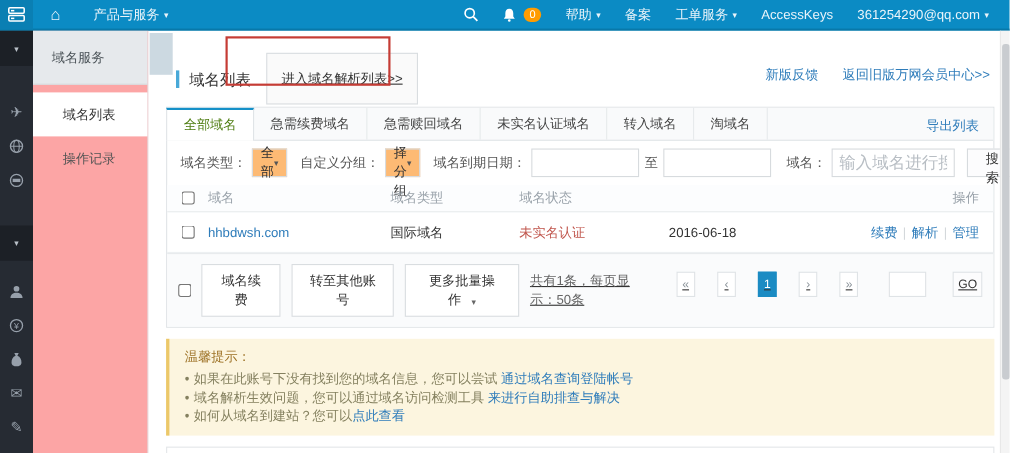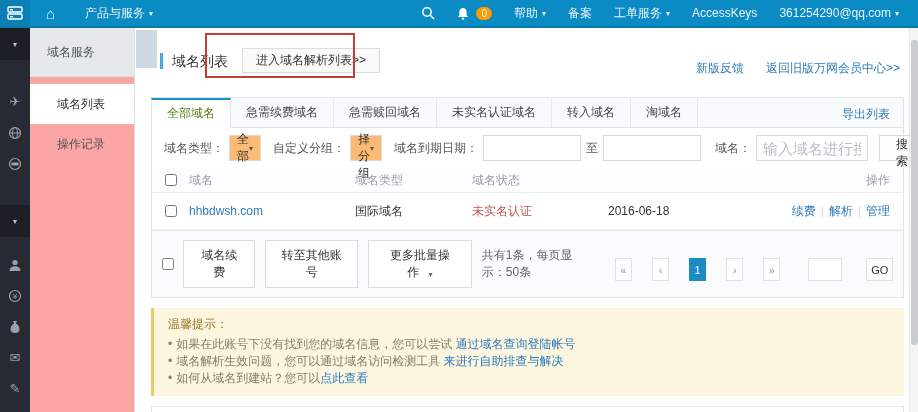--- a/index.html
+++ b/index.html
@@ -33,21 +33,21 @@
   .sb-item { height:40px; display:flex; align-items:center; padding-left:27px; color:#555; cursor:pointer; }
   .sb-item.active { background:#fff; color:#333; }
 
   
   .main { position:absolute; top:28px; left:135px; width:783px; height:384px; background:#fff; }
   .collapse-handle { position:absolute; left:1px; top:2px; width:21px; height:38px; background:#ccd9e1; }
 
   .page-head { position:relative; height:69px; }
   .ph-row { position:absolute; left:25px; top:20px; display:flex; align-items:center; }
   .page-title { font-size:14px; color:#333; border-left:3px solid #49a9d8; padding-left:9px; line-height:16px; }
-  .dns-btn { margin-left:14px; border:1px solid #d9dde0; background:#fafafa; color:#333; font-size:12px; padding:3px 13px; cursor:pointer; }
+  .dns-btn { margin-left:14px; border:1px solid #d9dde0; background:#fafafa; color:#333; font-size:12px; padding:14px 13px; cursor:pointer;text-decoration:underline; }
   .annotation-box { position:absolute; left:70px; top:5px; width:150px; height:45px; border:2px solid #c53c35; pointer-events:none; }
   .ph-links { position:absolute; right:18px; top:32px; display:flex; gap:22px; }
   a.blue, .blue { color:#2e7cba; text-decoration:none; cursor:pointer; }
 
   
   .panel { position:relative; margin:0 14px 0 16px; border:1px solid #e0e4e7; background:#fff; }
   .tabbar { position:relative; height:30px; background:#f9fafb; border-bottom:1px solid #e0e4e7; display:flex; }
   .tab { padding:0 15px; line-height:29px; color:#444; border-right:1px solid #e7eaec; cursor:pointer; white-space:nowrap; }
   .tab.active { background:#fff; border-top:2px solid #1590c8; border-right:1px solid #e0e4e7; border-left:1px solid #e0e4e7; margin-left:-1px; line-height:26px; color:#4d7c0f; margin-bottom:-1px; }
   .export { position:absolute; right:13px; top:8px; }
@@ -70,21 +70,21 @@
   .c-expire { width:150px; }
   .c-actions { flex:1; text-align:right; padding-right:13px; }
   .status-red { color:#c0554c; }
   .act-sep { color:#d4d8db; margin:0 5px; }
   input[type=checkbox] { width:12px; height:12px; }
 
   .batchbar { display:flex; align-items:center; background:#fafbfc; border-top:1px solid #e8ebed; padding:9px 10px 9px 0; }
   .batchbar .c-check { width:37px; }
   .bbtn { border:1px solid #d9dde0; background:#fff; padding:6px 15px; font-size:12px; font-family:inherit; color:#333; margin-right:10px; cursor:pointer; }
   .bbtn .caret { margin-left:6px; color:#666; }
-  .pg-zone { margin-left:auto; display:flex; align-items:flex-end; gap:20px; }
+  .pg-zone { margin-left:auto; display:flex; align-items:flex-start; gap:20px;text-decoration:underline; }
   .pg-summary { color:#666; margin-right:12px; }
   .pg-btn { width:23px; height:23px; border:1px solid #dfe3e6; background:#fff; color:#8a9299; display:flex; align-items:center; justify-content:center; font-size:11px; cursor:pointer; }
   .pg-btn.current { background:#1b8bc3; border-color:#1b8bc3; color:#fff; }
   .pg-input { width:34px; height:23px; border:1px solid #dfe3e6; margin-left:8px; }
   .go-btn { width:36px; height:23px; border:1px solid #dfe3e6; background:#fcfcfd; color:#333; font-size:11px; margin-left:4px; cursor:pointer; }
 
   
   .notice { margin:10px 14px 0 16px; background:#fcf5df; border-left:3px solid #ecc869; padding:8px 14px 9px; }
   .notice-title { color:#9d7226; margin-bottom:3px; }
   .notice-line { color:#84805f; line-height:17px; }

